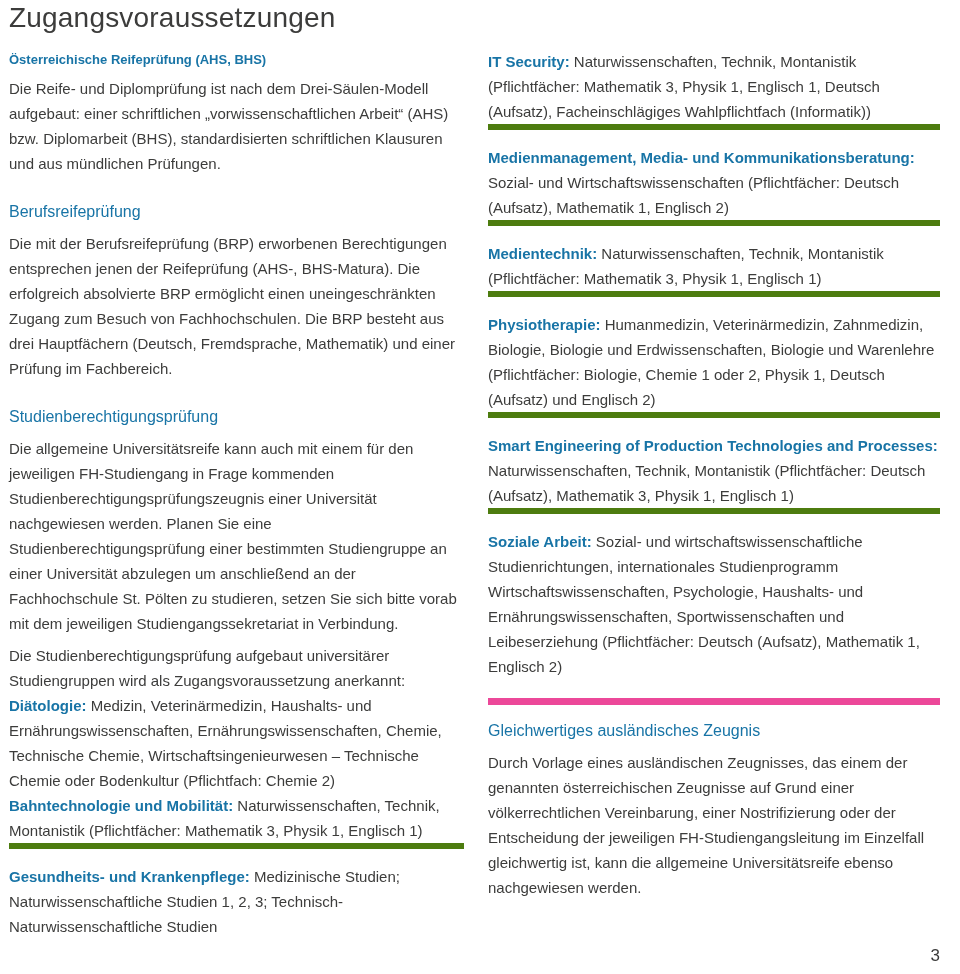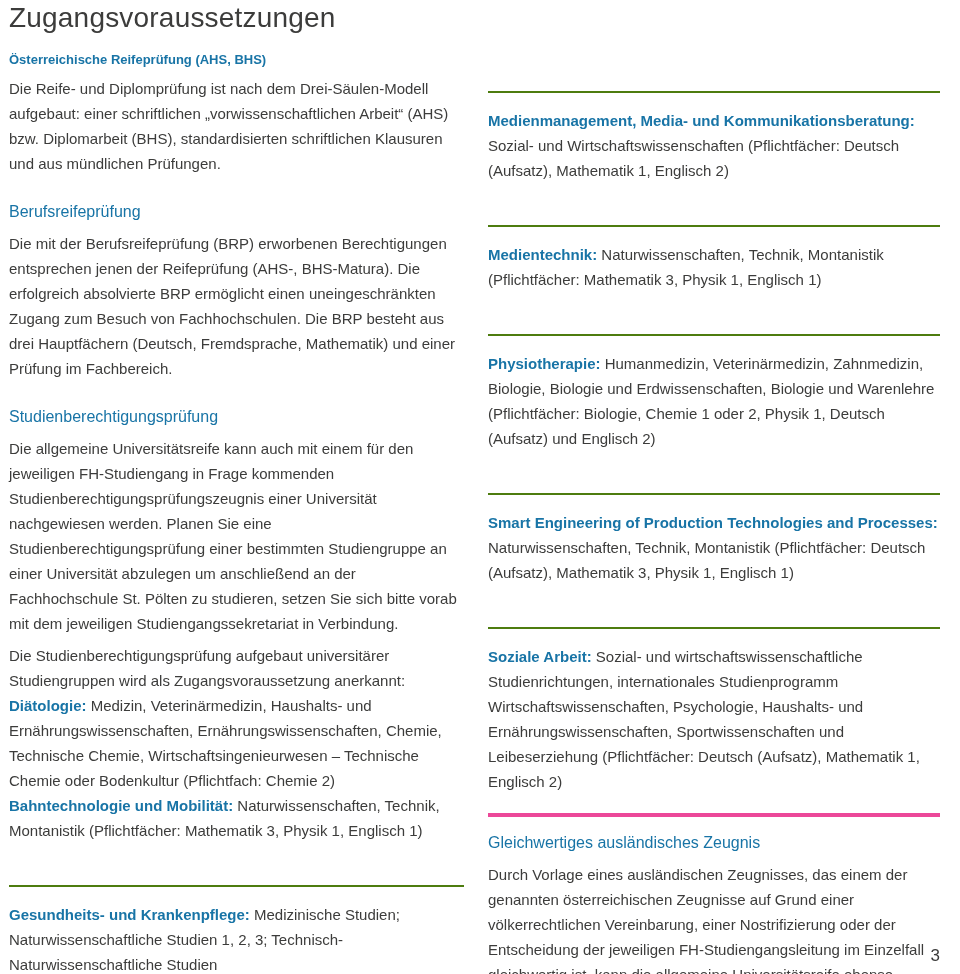--- a/index.html
+++ b/index.html
@@ -45,29 +45,28 @@
   p.body {
     font-size: 15px;
     line-height: 25px;
     margin: 0;
     color: #3c3c3b;
   }
   p.body.para-gap { margin-top: 7px; }
 
   .entry { margin-top: 19px; }
   .entry.ruled {
-    border-top: 2px solid #4d7c0f;
+    border-top: 6px solid #4d7c0f;
     padding-top: 15px;
-    margin-top: 42px;
   }
   .entry-label { color: #1874a6; font-weight: 700; }
   .entry-text  { color: #3c3c3b; }
 
   .ruled-section {
-    border-top: 4px solid #ec4899;
+    border-top: 7px solid #ec4899;
     margin-top: 19px;
     padding-top: 13px;
   }
 
   .page-number {
     position: absolute;
     right: 20px;
     bottom: 8px;
     font-size: 17px;
     color: #3c3c3b;
@@ -109,20 +108,23 @@
       </p>
 
       <p class="body entry ruled">
         <span class="entry-label">Gesundheits- und Krankenpflege:</span><span class="entry-text"> Medizinische Studien; Naturwissenschaftliche Studien 1, 2, 3; Technisch-Naturwissenschaftliche Studien</span>
       </p>
 
     </div>
 
     <div class="col-right">
 
+      <p class="body entry" style="margin-top:0">
+        <span class="entry-label">IT Security:</span><span class="entry-text"> Naturwissenschaften, Technik, Montanistik (Pflichtfächer: Mathematik 3, Physik 1, Englisch 1, Deutsch (Aufsatz), Facheinschlägiges Wahlpflichtfach (Informatik))</span>
+      </p>
 
       <p class="body entry ruled">
         <span class="entry-label">Medienmanagement, Media- und Kommunikationsberatung:</span><span class="entry-text"> Sozial- und Wirtschaftswissenschaften (Pflichtfächer: Deutsch (Aufsatz), Mathematik 1, Englisch 2)</span>
       </p>
 
       <p class="body entry ruled">
         <span class="entry-label">Medientechnik:</span><span class="entry-text"> Naturwissenschaften, Technik, Montanistik (Pflichtfächer: Mathematik 3, Physik 1, Englisch 1)</span>
       </p>
 
       <p class="body entry ruled">

